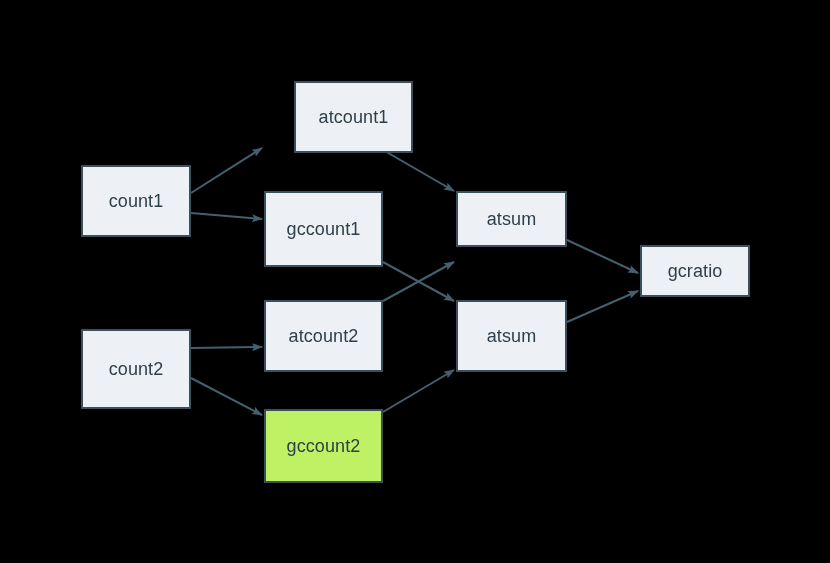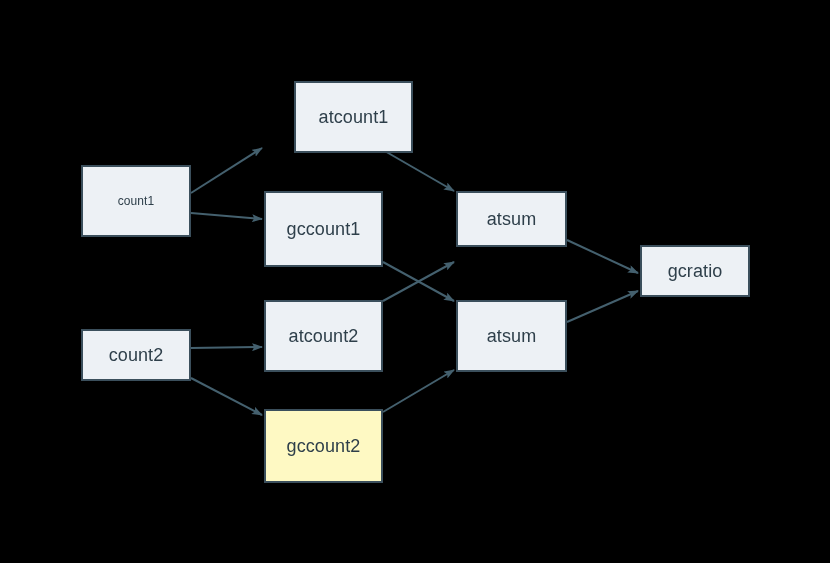--- a/index.html
+++ b/index.html
@@ -68,35 +68,35 @@
         <line x1="383" y1="262" x2="454" y2="301" stroke="#44606e" stroke-width="2" marker-end="url(#arrowhead)"></line>
         <line x1="383" y1="301" x2="454" y2="262" stroke="#44606e" stroke-width="2" marker-end="url(#arrowhead)"></line>
         <line x1="383" y1="412" x2="454" y2="370" stroke="#44606e" stroke-width="2" marker-end="url(#arrowhead)"></line>
         <line x1="567" y1="240" x2="638" y2="273" stroke="#44606e" stroke-width="2" marker-end="url(#arrowhead)"></line>
         <line x1="567" y1="322" x2="638" y2="291" stroke="#44606e" stroke-width="2" marker-end="url(#arrowhead)"></line>
       </g>
   </svg>
 
   <div id="node-group">
       <div class="node" style="left: 81px; top: 165px; width: 110px; height: 72px; background: rgb(237, 241, 245); border-color: rgb(59, 79, 92); border-width: 2px;">
-        <span class="node-label" style="color: rgb(46, 63, 74); font-size: 12px;">count1</span>
+        <span class="node-label" style="color: rgb(46, 63, 74); font-size: 18px;">count1</span>
       </div>
-      <div class="node" style="left: 81px; top: 329px; width: 110px; height: 52px; background: rgb(237, 241, 245); border-color: rgb(59, 79, 92); border-width: 2px;">
+      <div class="node" style="left: 81px; top: 329px; width: 110px; height: 80px; background: rgb(237, 241, 245); border-color: rgb(59, 79, 92); border-width: 2px;">
         <span class="node-label" style="color: rgb(46, 63, 74); font-size: 18px;">count2</span>
       </div>
       <div class="node" style="left: 264px; top: 81px; width: 119px; height: 72px; background: rgb(237, 241, 245); border-color: rgb(59, 79, 92); border-width: 2px; margin-left: 30px;">
         <span class="node-label" style="color: rgb(46, 63, 74); font-size: 18px;">atcount1</span>
       </div>
       <div class="node" style="left: 264px; top: 191px; width: 119px; height: 76px; background: rgb(237, 241, 245); border-color: rgb(59, 79, 92); border-width: 2px;">
         <span class="node-label" style="color: rgb(46, 63, 74); font-size: 18px;">gccount1</span>
       </div>
       <div class="node" style="left: 264px; top: 300px; width: 119px; height: 72px; background: rgb(237, 241, 245); border-color: rgb(59, 79, 92); border-width: 2px;">
         <span class="node-label" style="color: rgb(46, 63, 74); font-size: 18px;">atcount2</span>
       </div>
-      <div class="node" style="left: 264px; top: 409px; width: 119px; height: 74px; background: #fef9c3; border-color: rgb(59, 79, 92); border-width: 2px;">
+      <div class="node" style="left: 264px; top: 409px; width: 119px; height: 74px; background: #bef264; border-color: rgb(59, 79, 92); border-width: 2px;">
         <span class="node-label" style="color: rgb(46, 63, 74); font-size: 18px;">gccount2</span>
       </div>
       <div class="node" style="left: 456px; top: 191px; width: 111px; height: 56px; background: rgb(237, 241, 245); border-color: rgb(59, 79, 92); border-width: 2px;">
         <span class="node-label" style="color: rgb(46, 63, 74); font-size: 18px;">atsum</span>
       </div>
       <div class="node" style="left: 456px; top: 300px; width: 111px; height: 72px; background: rgb(237, 241, 245); border-color: rgb(59, 79, 92); border-width: 2px;">
         <span class="node-label" style="color: rgb(46, 63, 74); font-size: 18px;">atsum</span>
       </div>
       <div class="node" style="left: 640px; top: 245px; width: 110px; height: 52px; background: rgb(237, 241, 245); border-color: rgb(59, 79, 92); border-width: 2px;">
         <span class="node-label" style="color: rgb(46, 63, 74); font-size: 18px;">gcratio</span>

